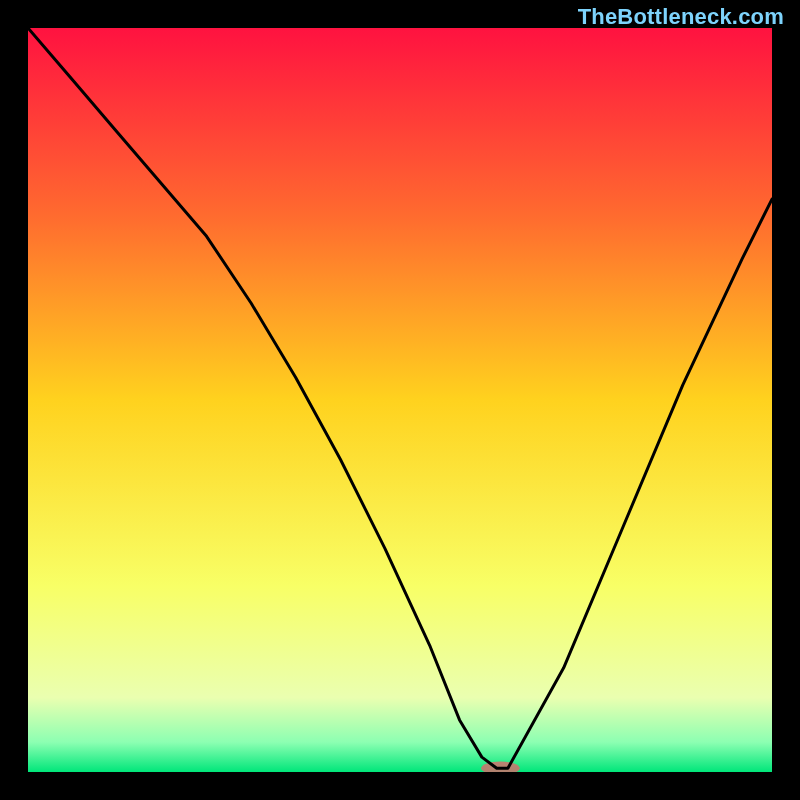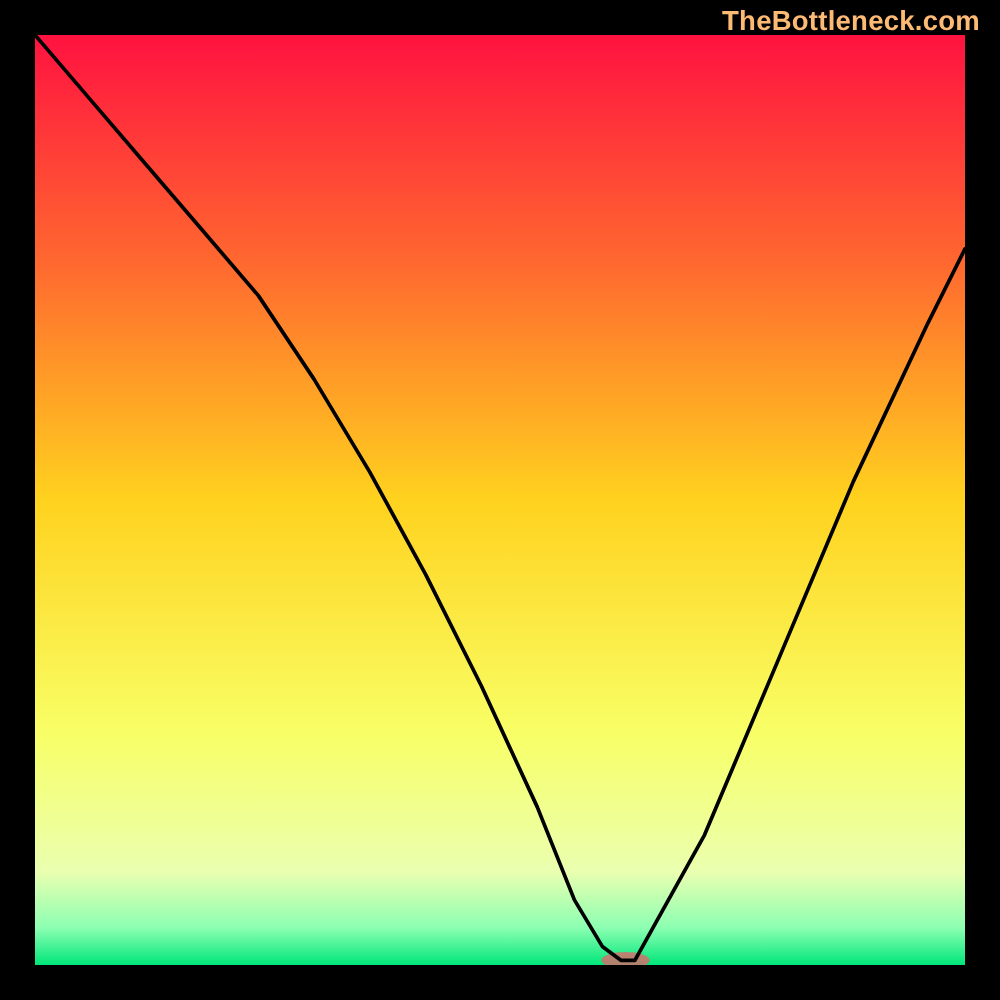--- a/index.html
+++ b/index.html
@@ -14,21 +14,21 @@
   .frame {
     position: relative;
     width: 800px;
     height: 800px;
     background: #000;
   }
   .watermark {
     position: absolute;
     top: 4px;
     right: 16px;
-    color: #fdba74;
+    color: #7dd3fc;
     font-size: 22px;
     font-weight: 600;
     letter-spacing: 0.2px;
     z-index: 5;
   }
   .plot {
     position: absolute;
     left: 28px;
     top: 28px;
     width: 744px;

